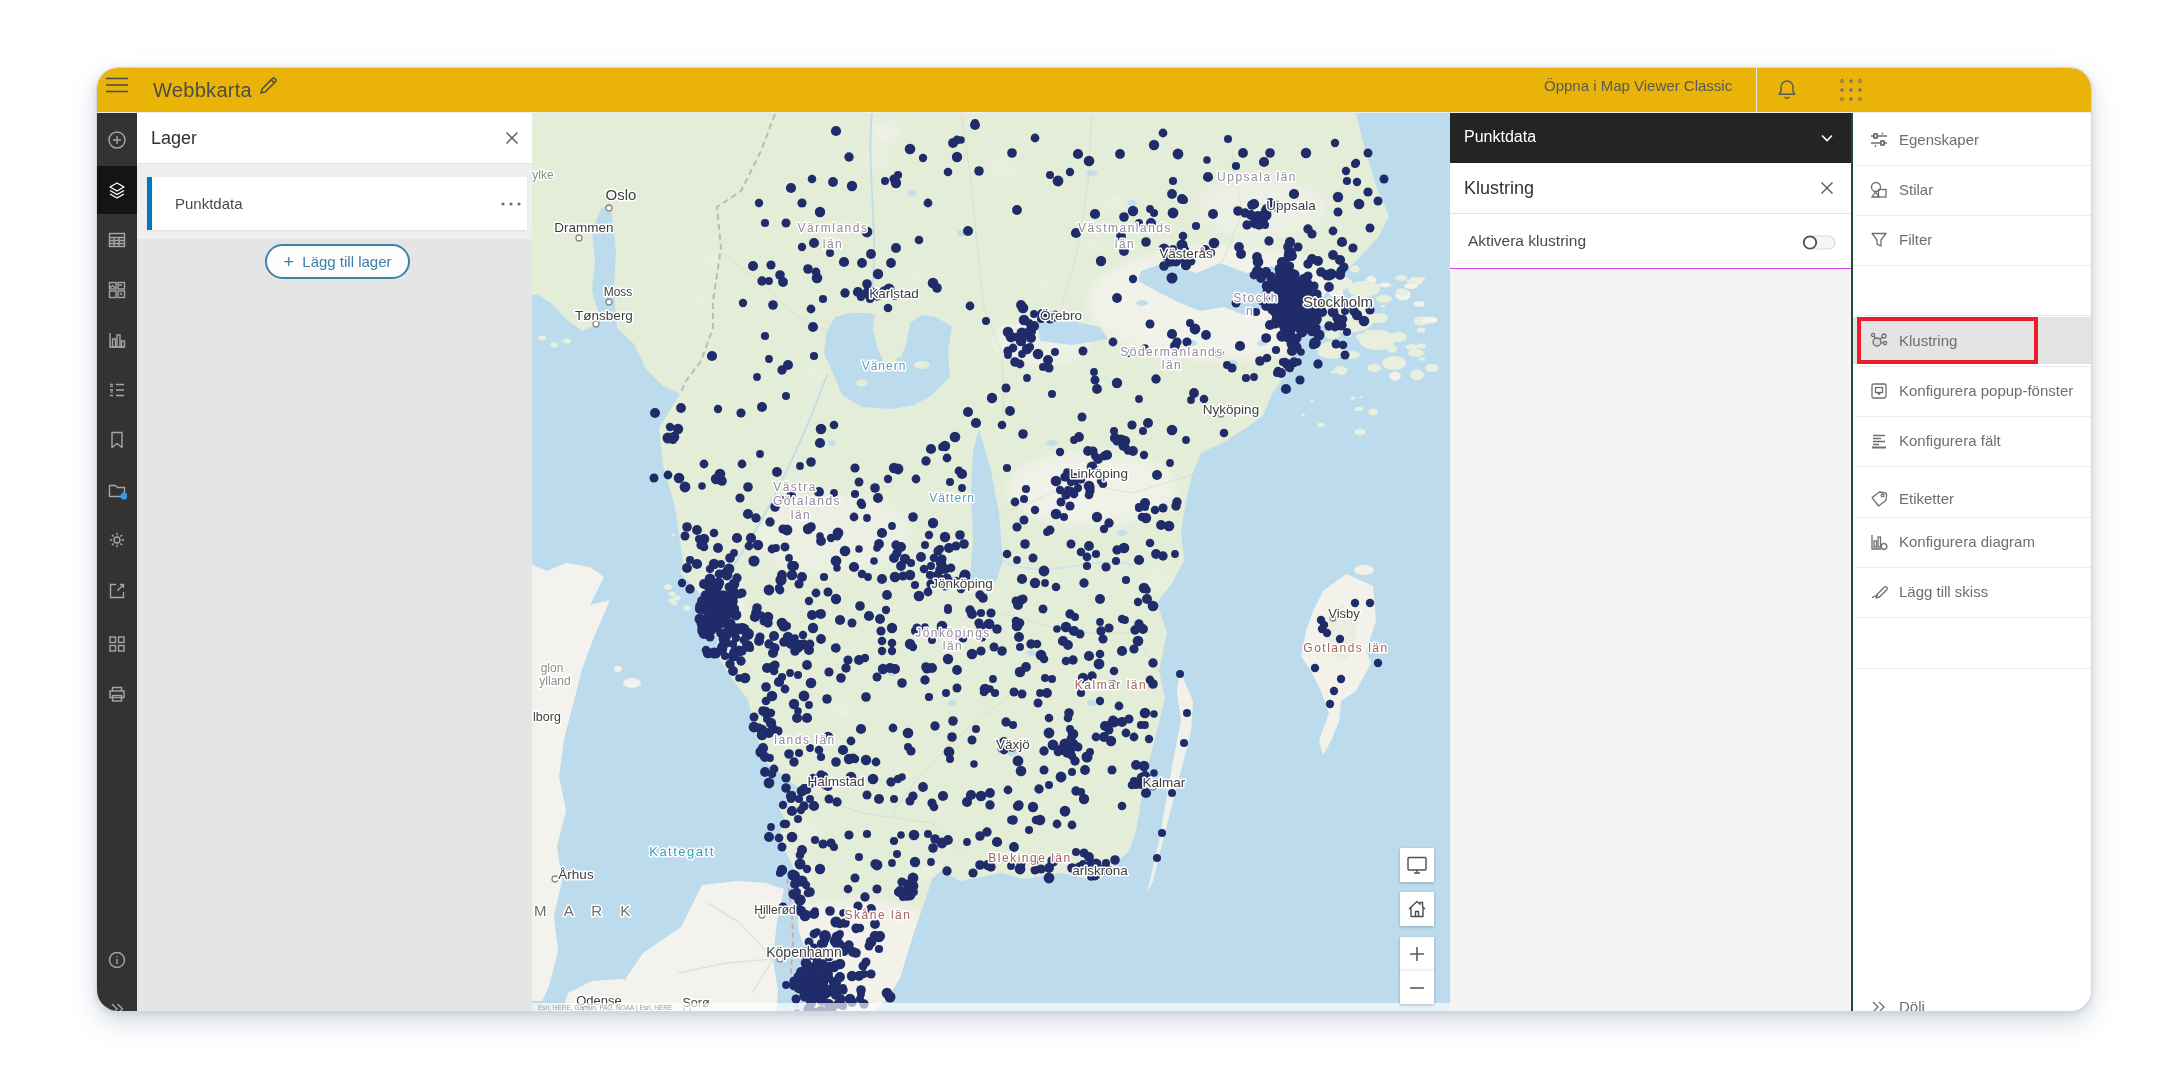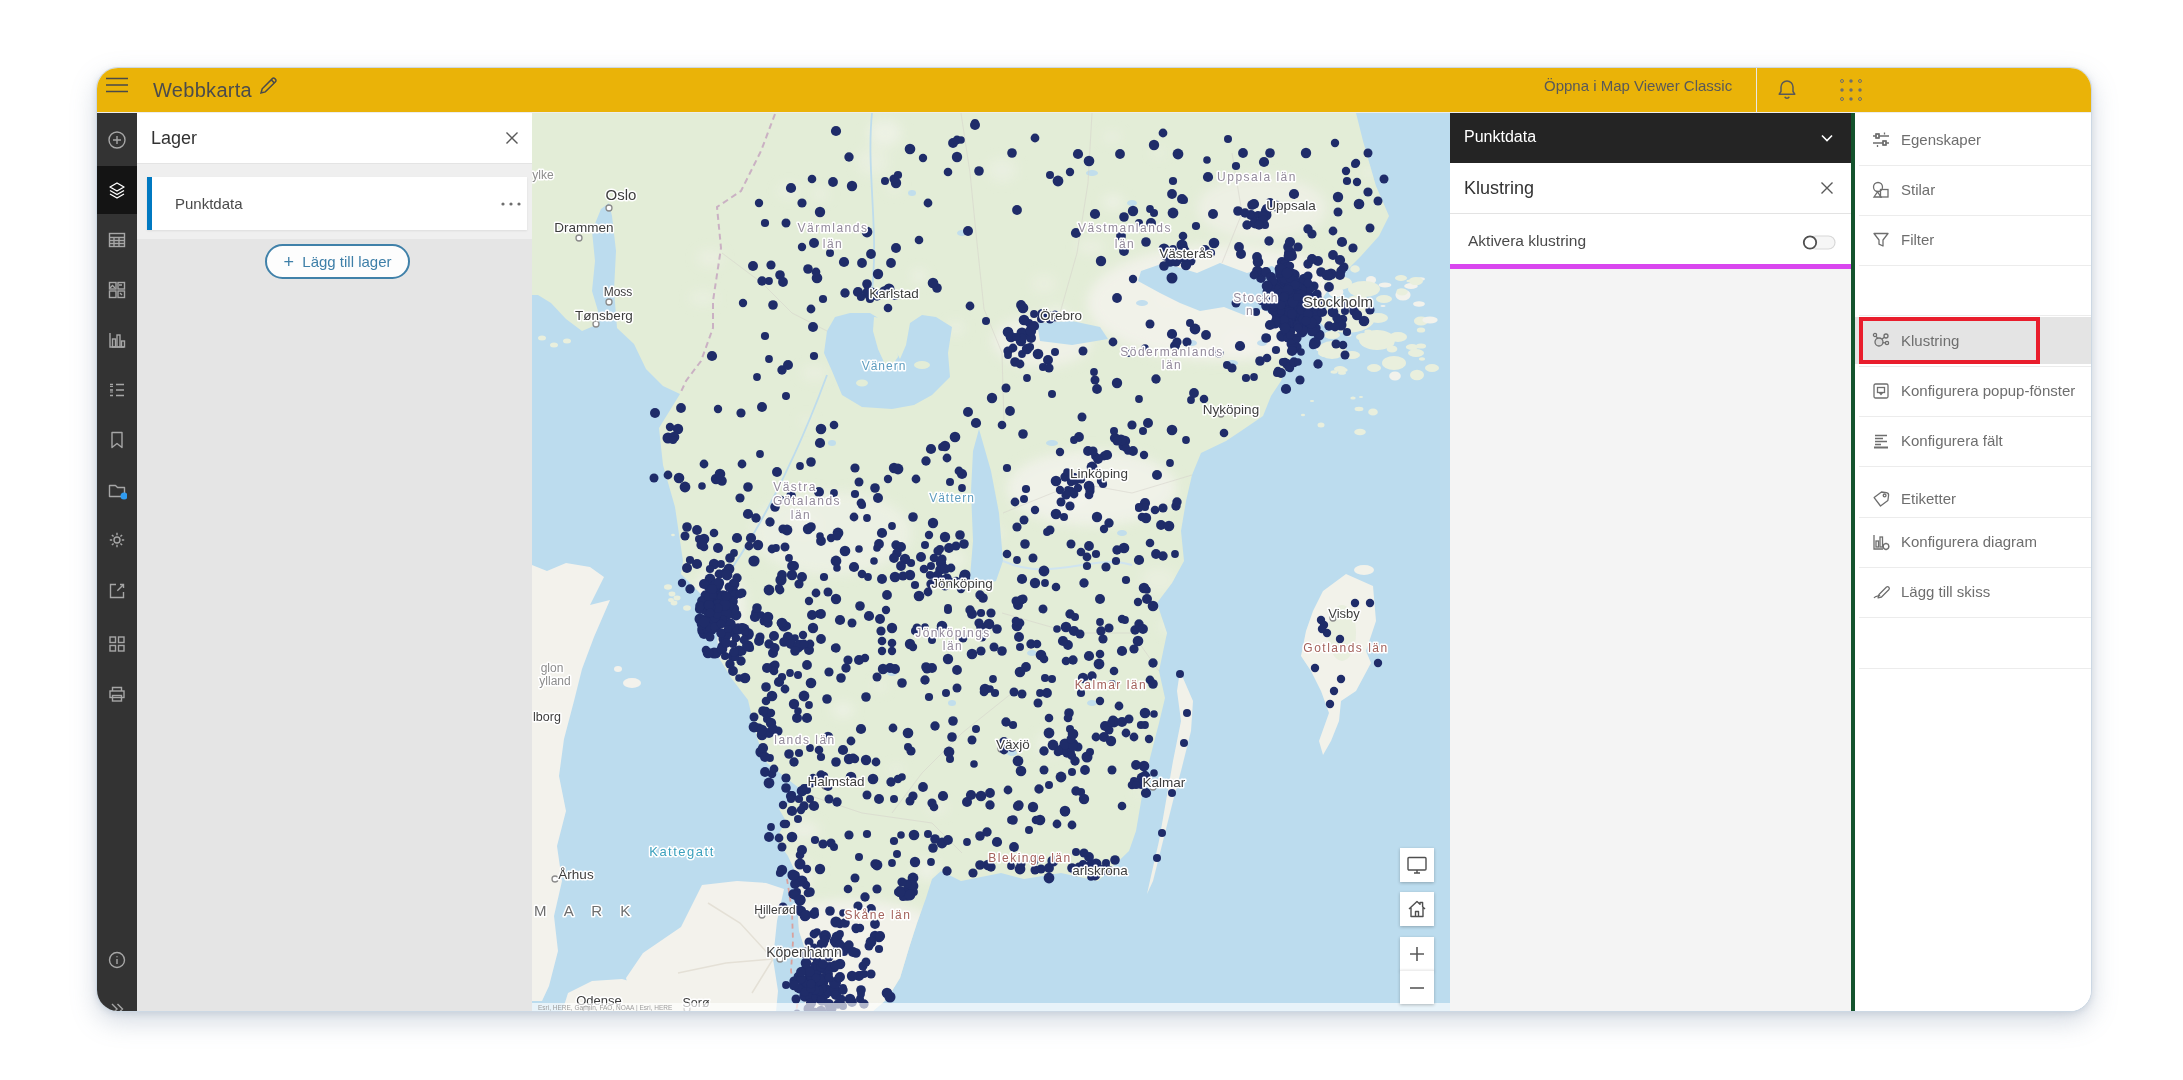--- a/index.html
+++ b/index.html
@@ -26,24 +26,24 @@
   border-left:5px solid #0079c1; box-shadow:0 1px 2px rgba(0,0,0,.08); }
 #lcard .t { position:absolute; left:23px; top:18px; font-size:15px; color:#4a4a4a; }
 #addlayer { position:absolute; left:128px; top:131px; width:145px; height:35px; border:2px solid #4081a9;
   border-radius:18px; background:#fdfdfd; color:#3e7fa8; font-size:15px; text-align:center; line-height:31px; }
 
 #rpanel { position:absolute; left:1353px; top:45px; width:401px; height:900px; background:#f4f4f4; }
 #rblack { position:absolute; left:0; top:0; width:100%; height:50px; background:#242424; }
 #rblack .t { position:absolute; left:14px; top:15px; font-size:16px; color:#fff; }
 #rklhead { position:absolute; left:0; top:50px; width:100%; height:51px; background:#fff; border-bottom:1px solid #e3e3e3; }
 #rklhead .t { position:absolute; left:14px; top:15px; font-size:18px; color:#323232; }
-#rrow { position:absolute; left:0; top:101px; width:100%; height:55px; background:#fff; border-bottom:5px solid #d946ef; }
+#rrow { position:absolute; left:0; top:101px; width:100%; height:55px; background:#fff; border-bottom:1px solid #d946ef; }
 #rrow .t { position:absolute; left:18px; top:18px; font-size:15.5px; color:#4a4a4a; }
 
-#rmenu { position:absolute; left:1754px; top:45px; width:242px; height:900px; background:#fff; border-left:4px solid #14532d; }
+#rmenu { position:absolute; left:1754px; top:45px; width:242px; height:900px; background:#fff; border-left:2px solid #14532d; }
 .mitem { position:absolute; left:0; width:100%; height:50px; }
 .mitem .t { position:absolute; left:46px; top:16px; font-size:15px; color:#6e6e6e; }
 .msep { position:absolute; left:4px; width:234px; height:1px; background:#ececec; }
 #mhl { position:absolute; left:0; top:203.7px; width:242px; height:47.5px; background:#e4e4e4; }
 #redbox { position:absolute; left:4px; top:204px; width:181px; height:47px; border:4px solid #e91d2c; }
 .icon { position:absolute; left:16px; top:15px; }
 
 #map { position:absolute; left:435px; top:45px; width:918px; height:900px; overflow:hidden; background:#bcdcee; }
 .mapbtn { position:absolute; left:868px; width:34px; height:34px; background:#fff; box-shadow:0 1px 3px rgba(0,0,0,.25);
   display:flex; align-items:center; justify-content:center; }
@@ -2320,13 +2320,21 @@
           <g fill="none" stroke="#6e6e6e" stroke-width="1.3">
             <path d="M3 16c2-3 4-1 6-3"></path>
             <path d="M8 12.5 L15.5 5 a1.8 1.8 0 0 1 2.5 2.5 L10.5 15 l-3.4.9Z" stroke-linejoin="round"></path>
           </g>
         </svg>
         <div class="t">Lägg till skiss</div>
       </div>
       <div class="msep" style="top:504.2px"></div>
       <div class="msep" style="top:554.5px"></div>
       <div id="redbox"></div>
+      <div class="mitem" style="top:869px">
+        <svg class="icon" width="20" height="20" viewBox="0 0 20 20">
+          <g fill="none" stroke="#6e6e6e" stroke-width="1.3">
+            <path d="M4 5l5 5-5 5M10 5l5 5-5 5"></path>
+          </g>
+        </svg>
+        <div class="t">Dölj</div>
+      </div>
     </div>
 </div>
 </body></html>

